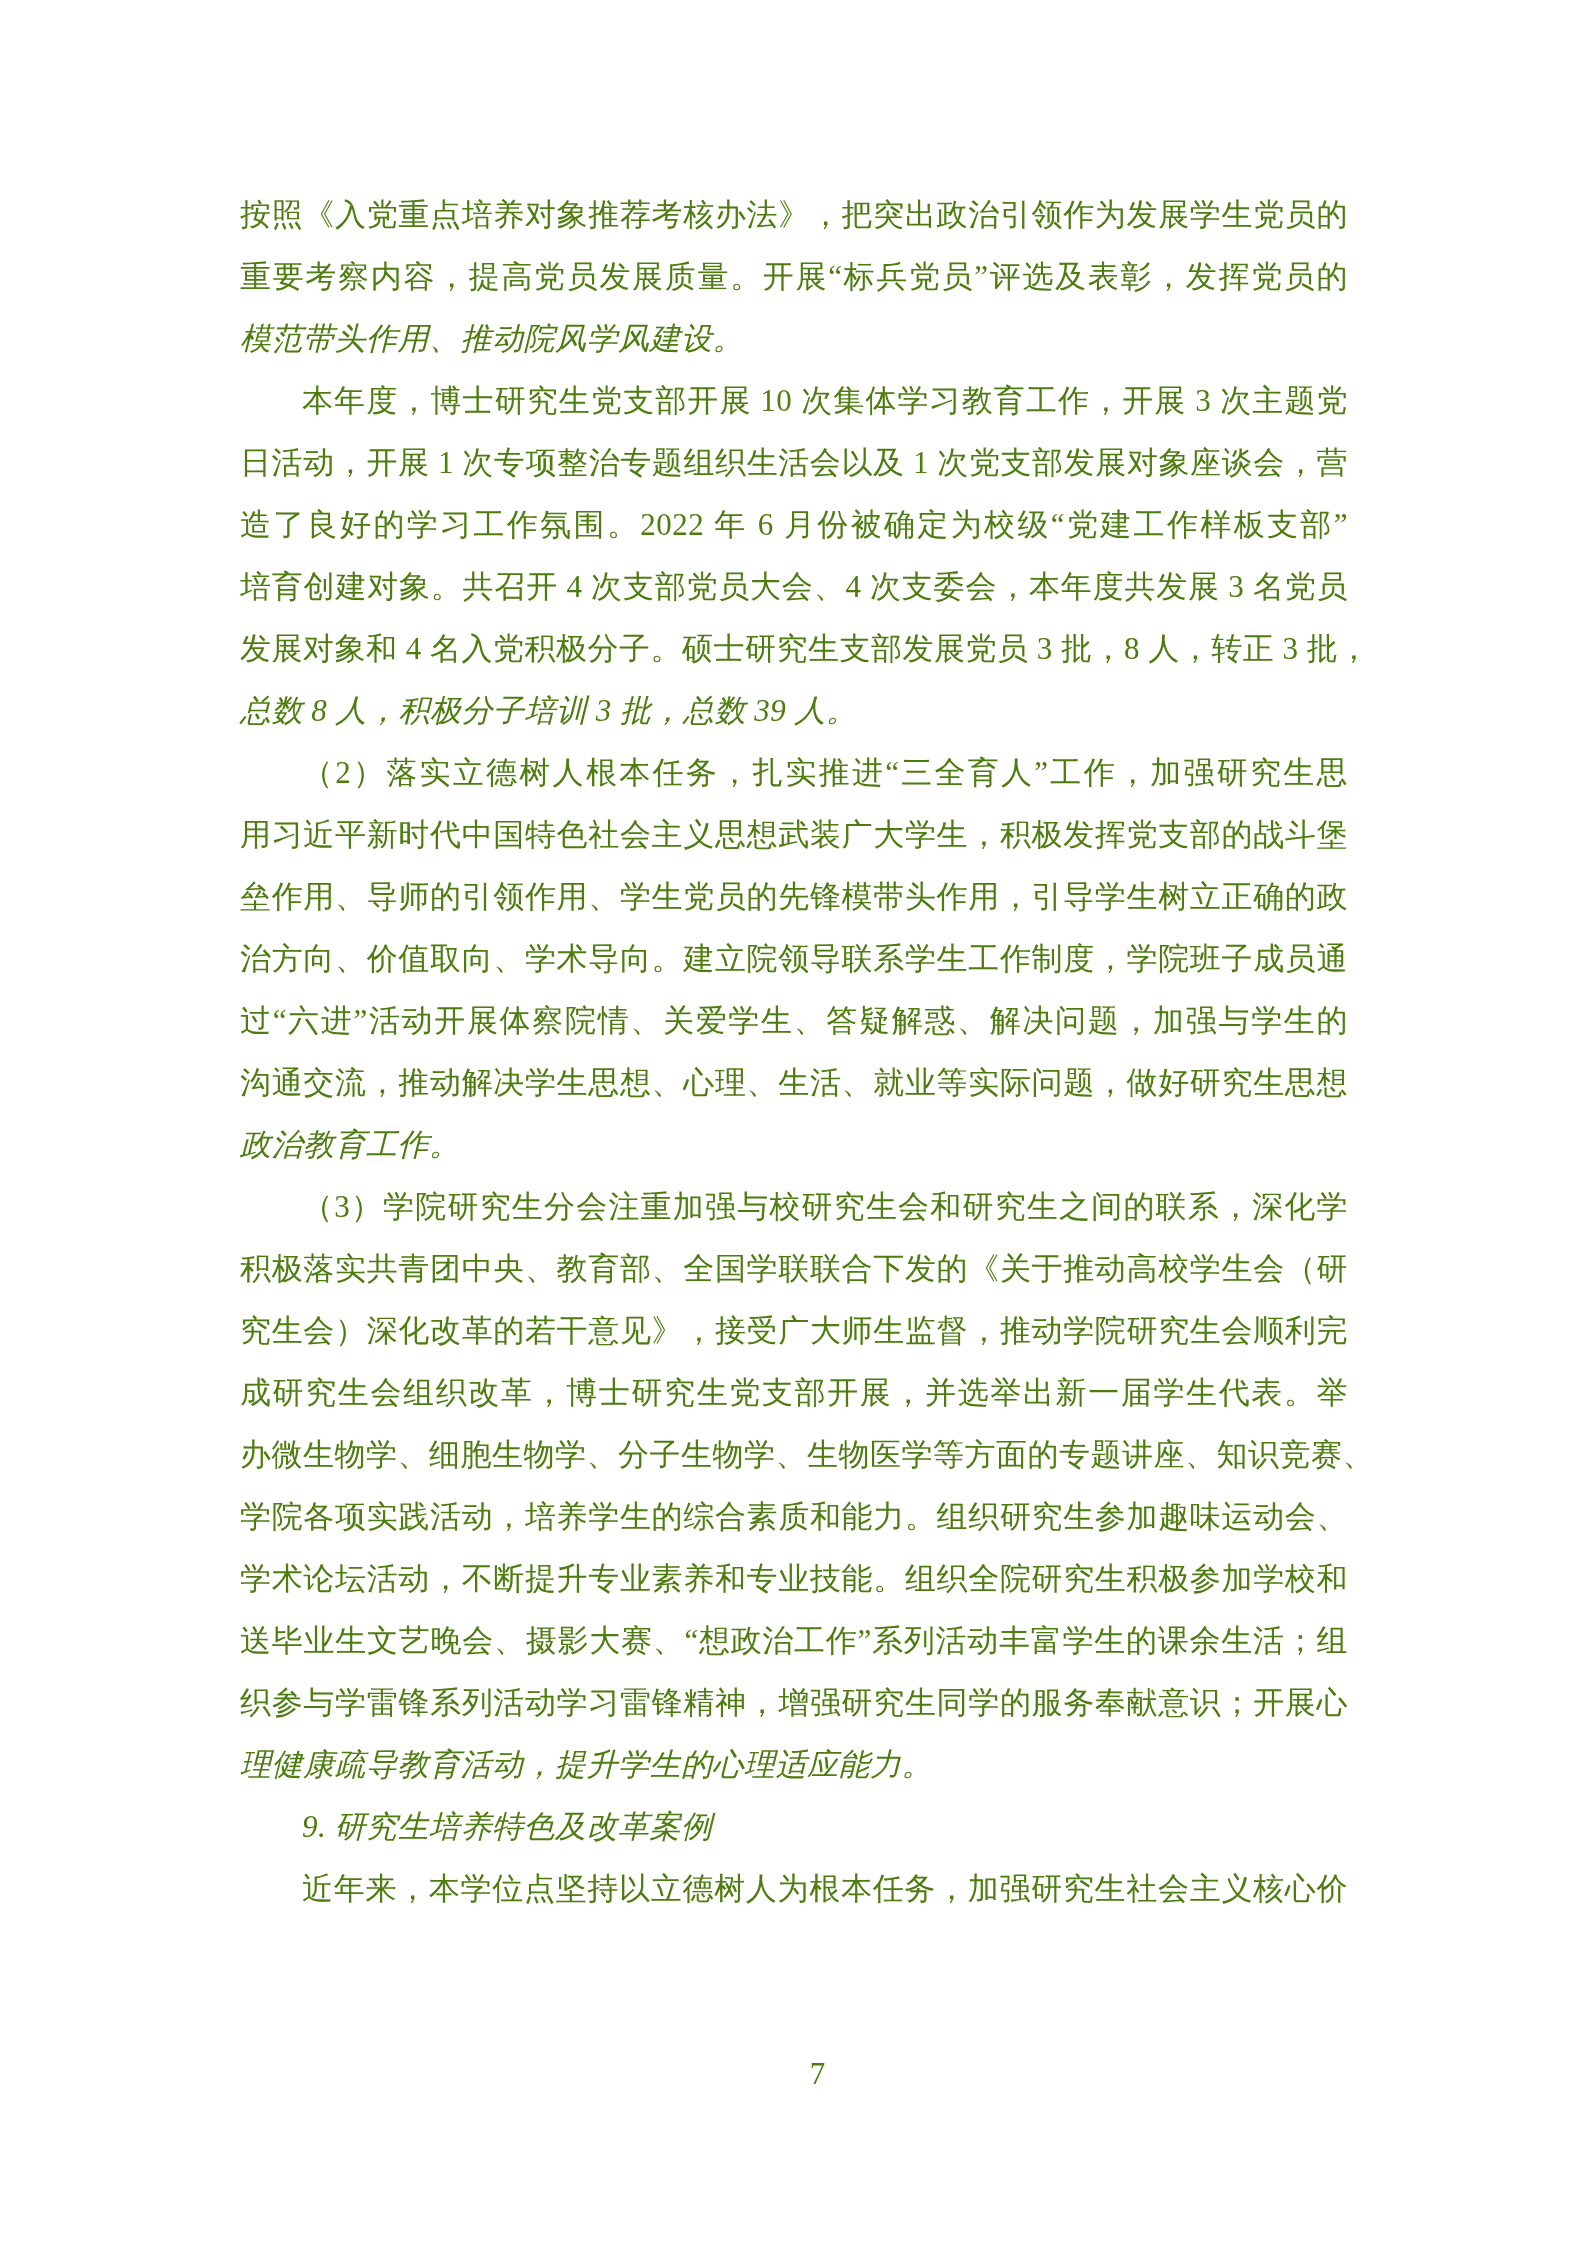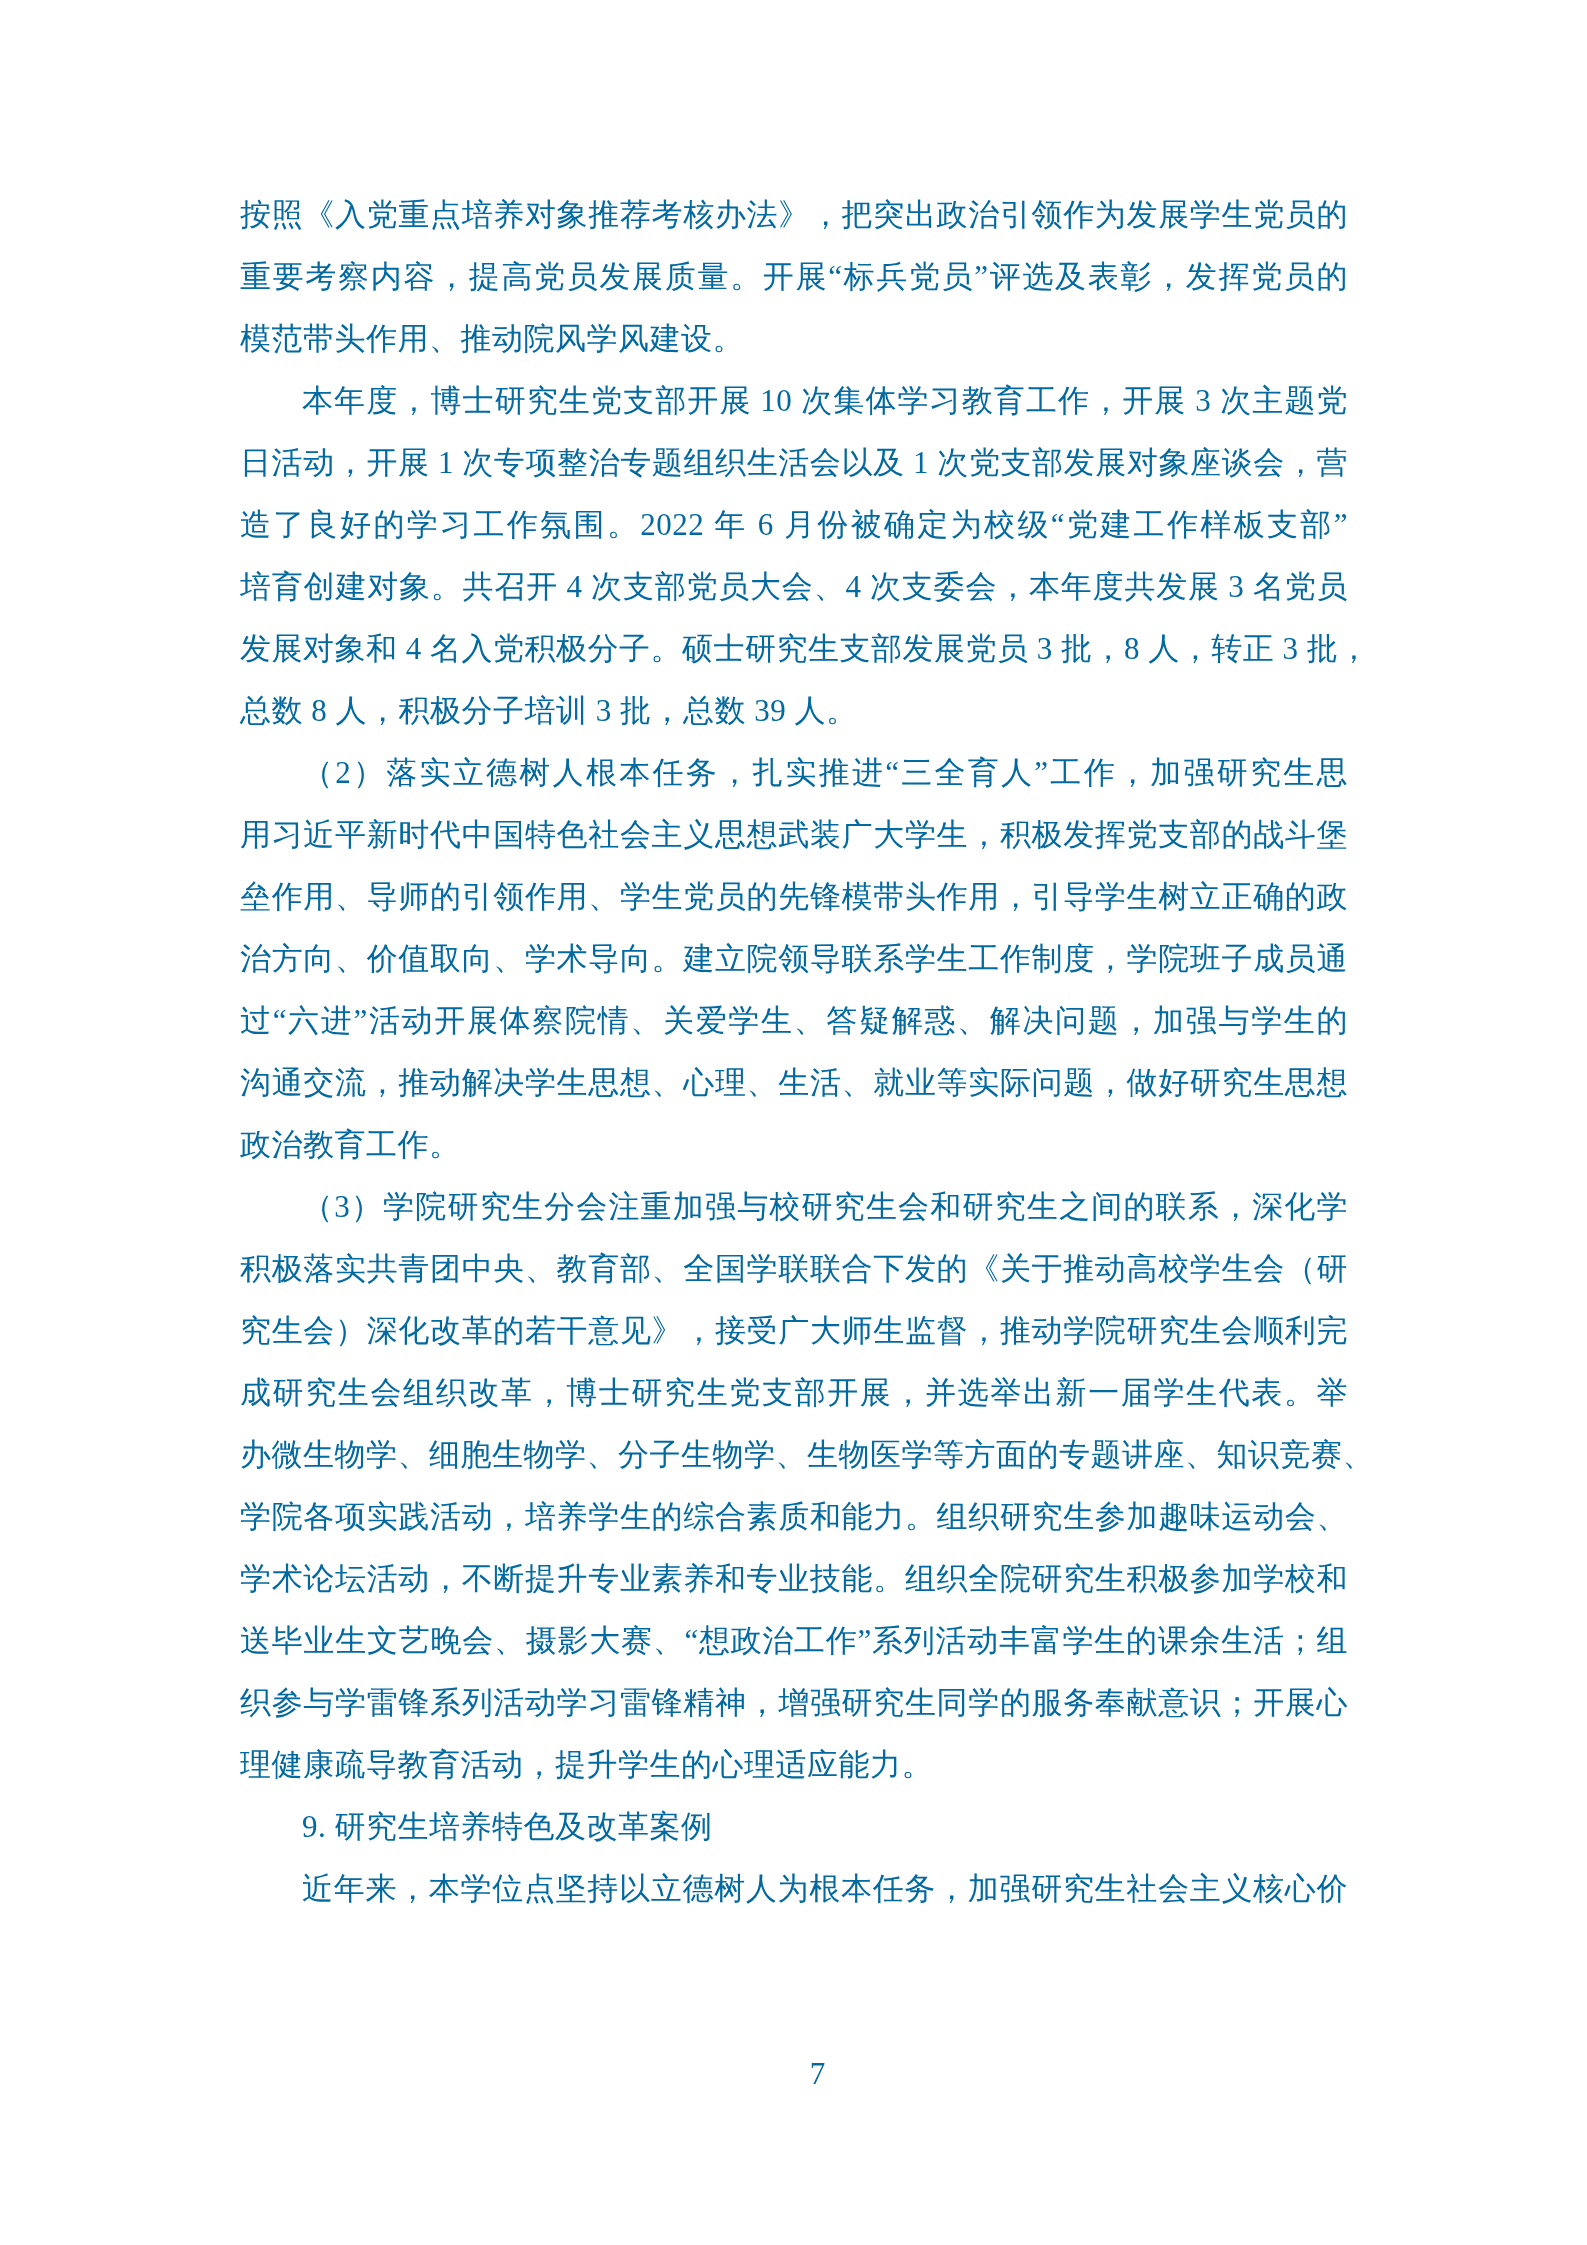--- a/index.html
+++ b/index.html
@@ -7,21 +7,21 @@
     padding: 0;
     background: #ffffff;
   }
   .page {
     position: relative;
     width: 1587px;
     height: 2245px;
     background: #ffffff;
     overflow: hidden;
     font-family: "Liberation Serif", "DejaVu Serif", serif;
-    color: #0369a1;
+    color: #4d7c0f;
   }
   .text-block {
     position: absolute;
     left: 240px;
     top: 184px;
     width: 1108px;
   }
   .line {
     height: 62px;
     line-height: 62px;
@@ -32,20 +32,21 @@
     text-align-last: justify;
     overflow: visible;
   }
   .line.indent {
     text-indent: 2em;
   }
   .line.flush {
     text-align: center;
     text-align-last: left;
     white-space: normal;
+    font-style: italic;
   }
   .page-footer {
     position: absolute;
     left: 0;
     right: 0;
     top: 2052px;
     height: 44px;
     line-height: 44px;
     text-align: center;
     padding-left: 48px;

